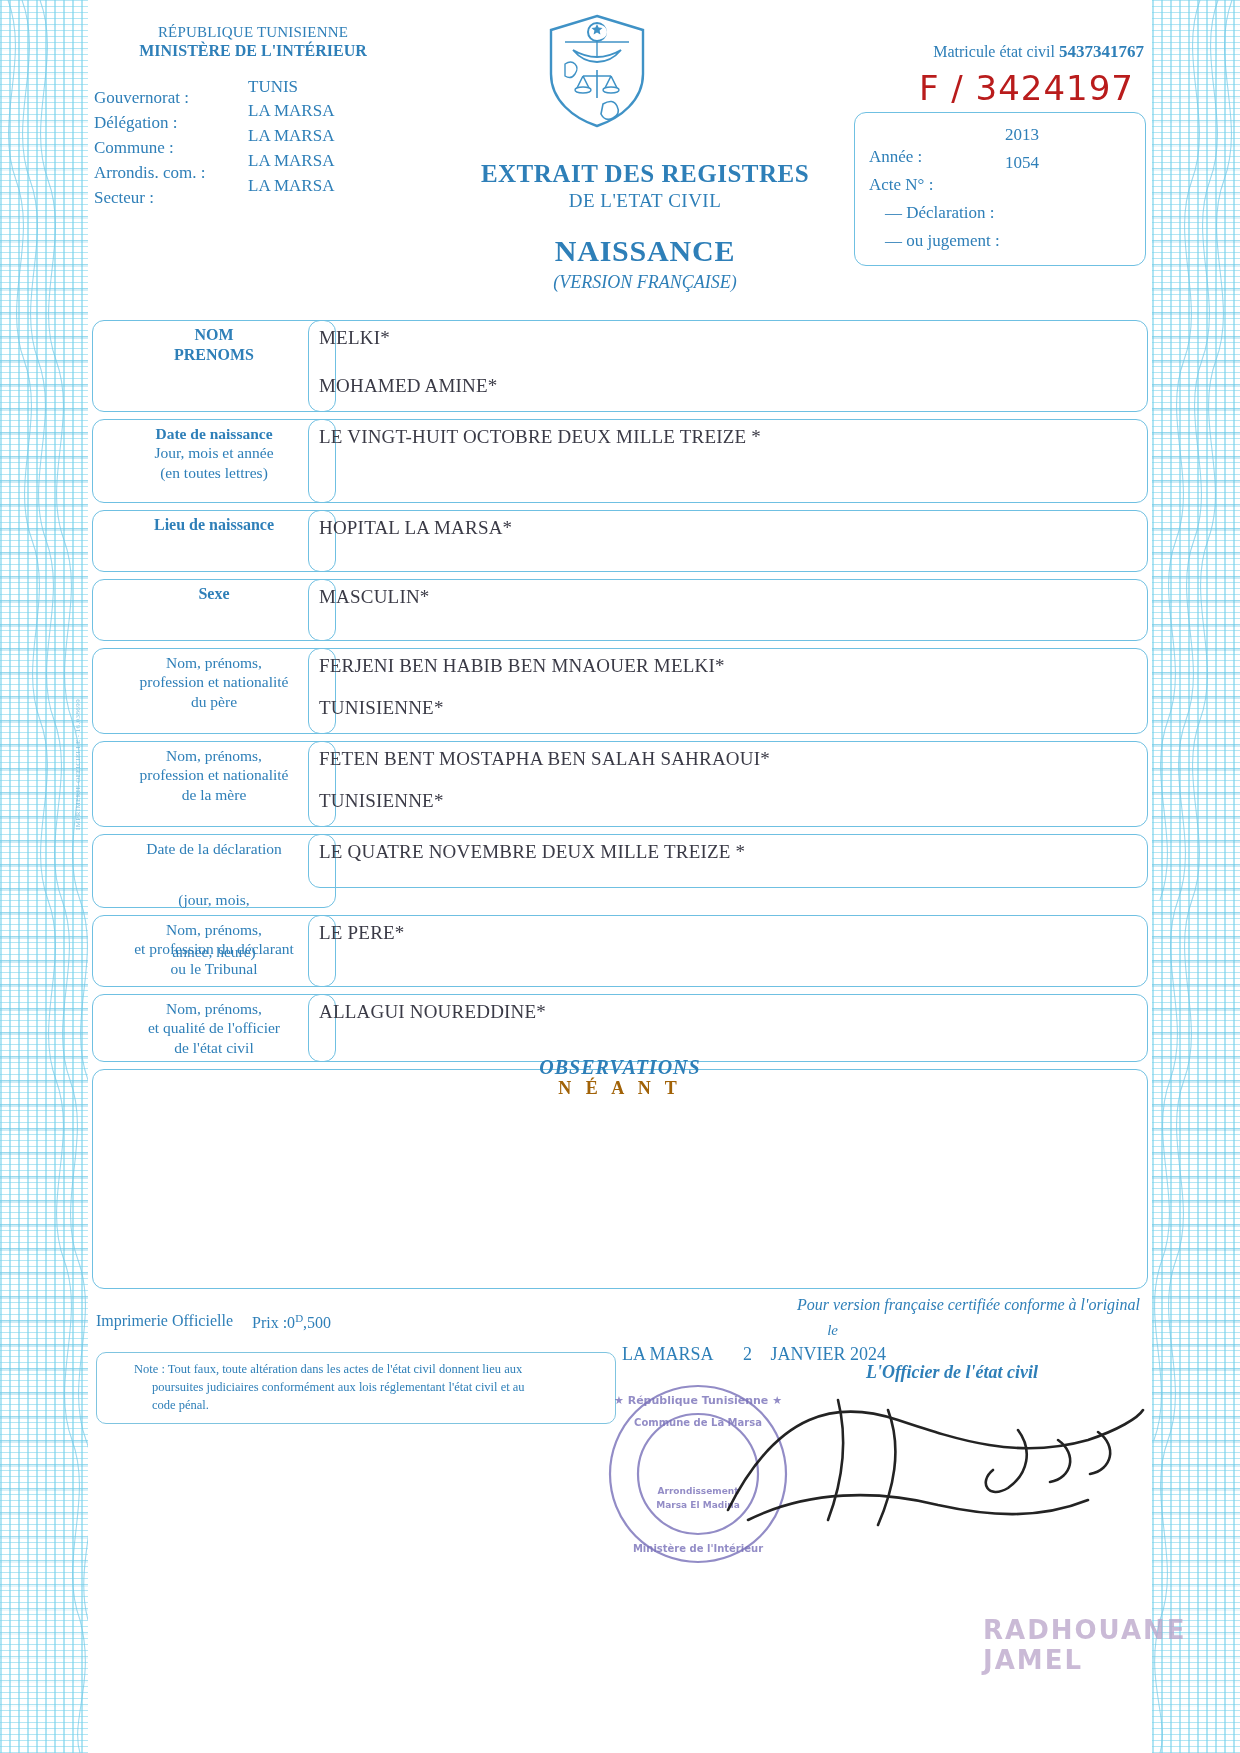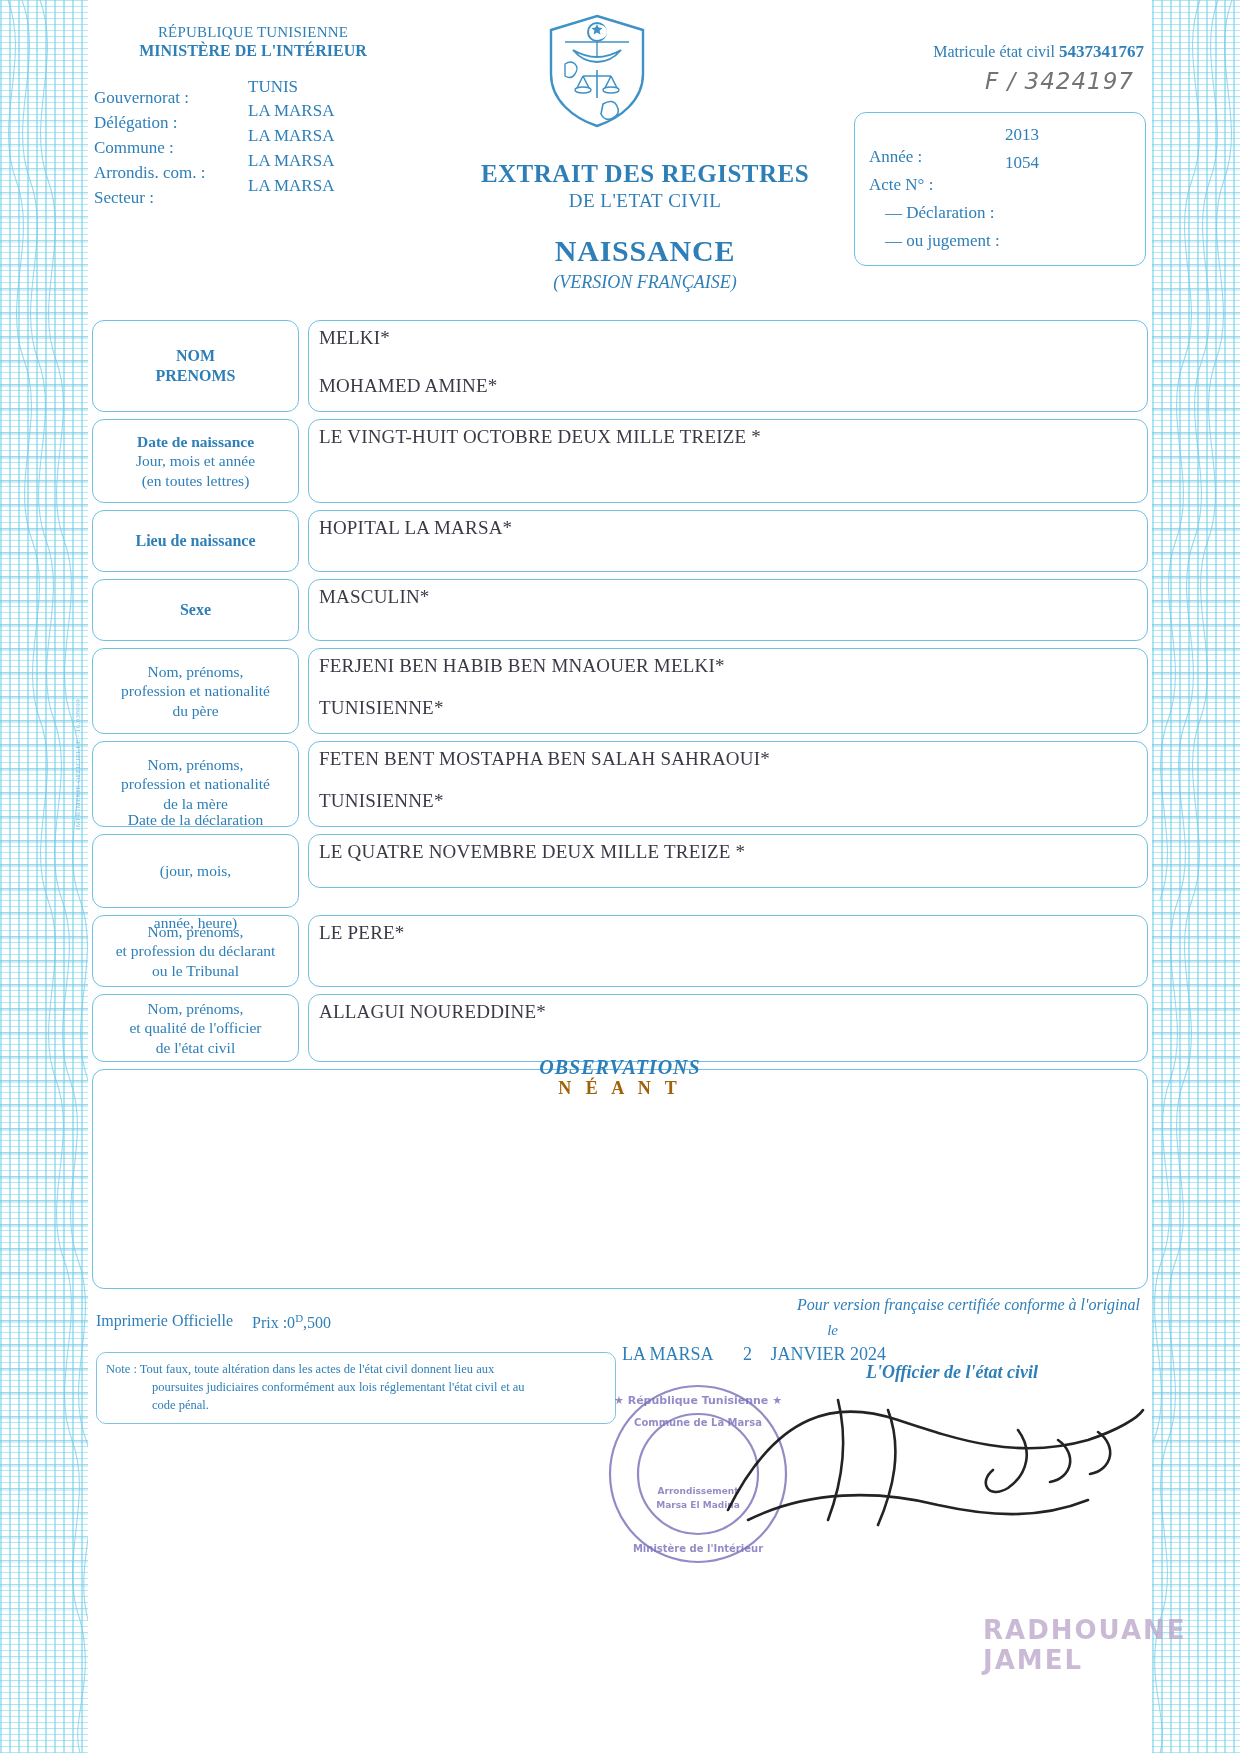--- a/index.html
+++ b/index.html
@@ -155,25 +155,24 @@
     top: 42px;
     font-size: 16px;
     white-space: nowrap;
   }
   .matricule b { font-size: 17px; }
 
   .serial {
     position: absolute;
     right: 18px;
     top: 68px;
-    font-size: 23px;
+    font-size: 34px;
     font-family: "DejaVu Sans", sans-serif;
     letter-spacing: 1px;
-    color: #737373;
-    font-style: italic;
+    color: #b91c1c;
   }
 
   .acte-box {
     position: absolute;
     right: 6px;
     top: 112px;
     width: 290px;
     height: 152px;
     border: 1.6px solid #6fc0e2;
     border-radius: 12px;
@@ -198,28 +197,27 @@
     top: 320px;
   }
   .row {
     position: relative;
     margin-bottom: 7px;
   }
   .cell-label {
     position: absolute;
     left: 0;
     top: 0;
-    width: 207px;
+    width: 244px;
     border: 1.6px solid #6fc0e2;
     border-radius: 12px;
     box-sizing: border-box;
     display: flex;
     flex-direction: column;
     align-items: center;
-    justify-content: center;
     text-align: center;
     font-size: 15.5px;
     line-height: 1.25;
     padding: 4px 6px;
   }
   .cell-label.bold { font-weight: bold; font-size: 16px; }
   .cell-value {
     position: absolute;
     left: 216px;
     right: 0;
@@ -310,21 +308,21 @@
     top: 56px;
     width: 520px;
     height: 72px;
     border: 1.4px solid #7fc4e0;
     border-radius: 10px;
     box-sizing: border-box;
     padding: 7px 9px;
     font-size: 12.5px;
     line-height: 1.45;
   }
-  .note-box .nb-label { display: inline; }
+  .note-box .nb-label { display: inline; margin-left: 28px; }
   .note-box .nb-ind { display: block; padding-left: 46px; }
   .note-box .nb-ind2 { display: block; padding-left: 46px; }
 
   .certif {
     position: absolute;
     right: 8px;
     top: 0;
     font-size: 16px;
     font-style: italic;
     white-space: nowrap;

